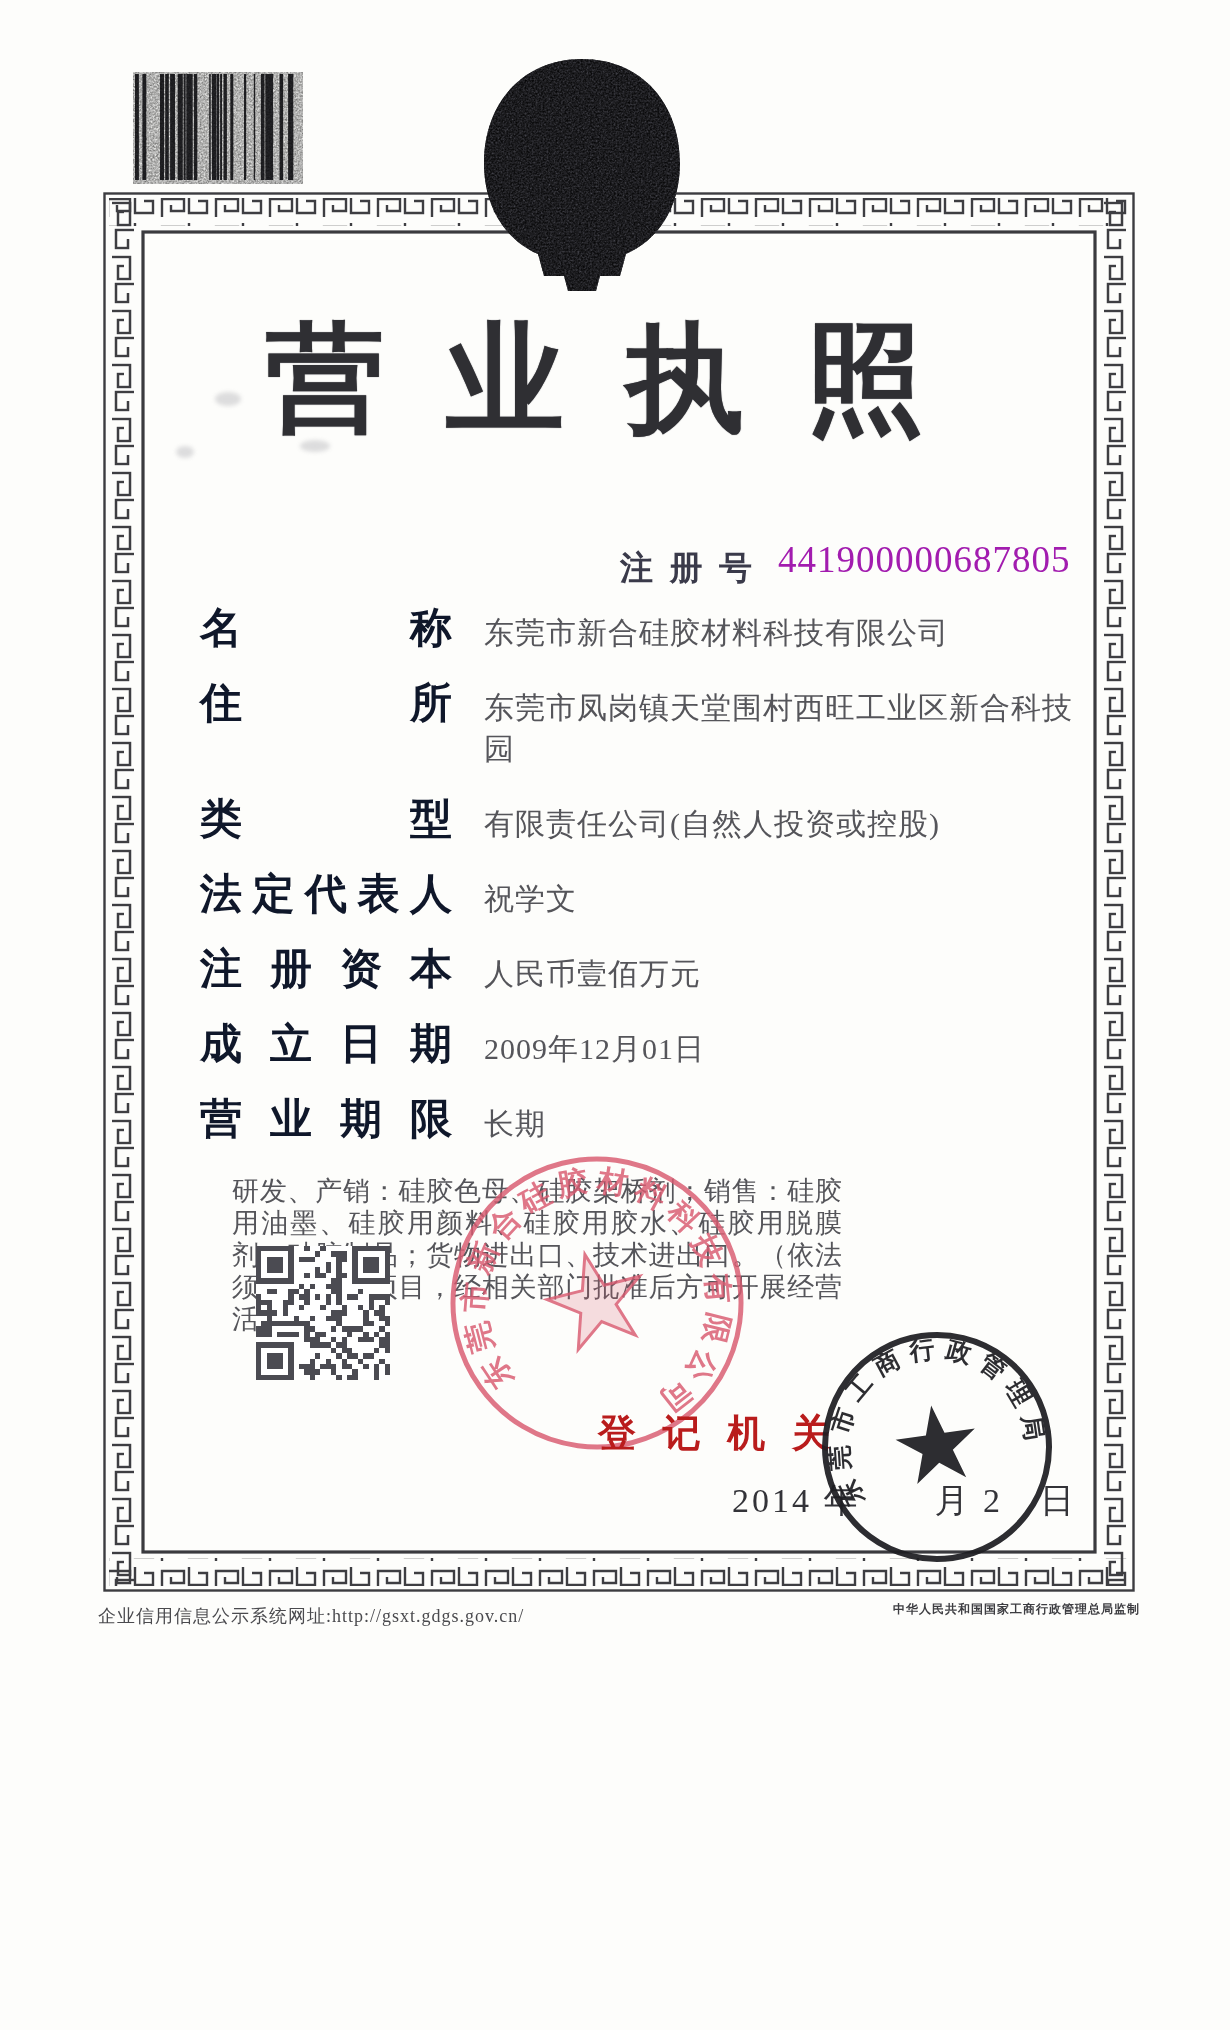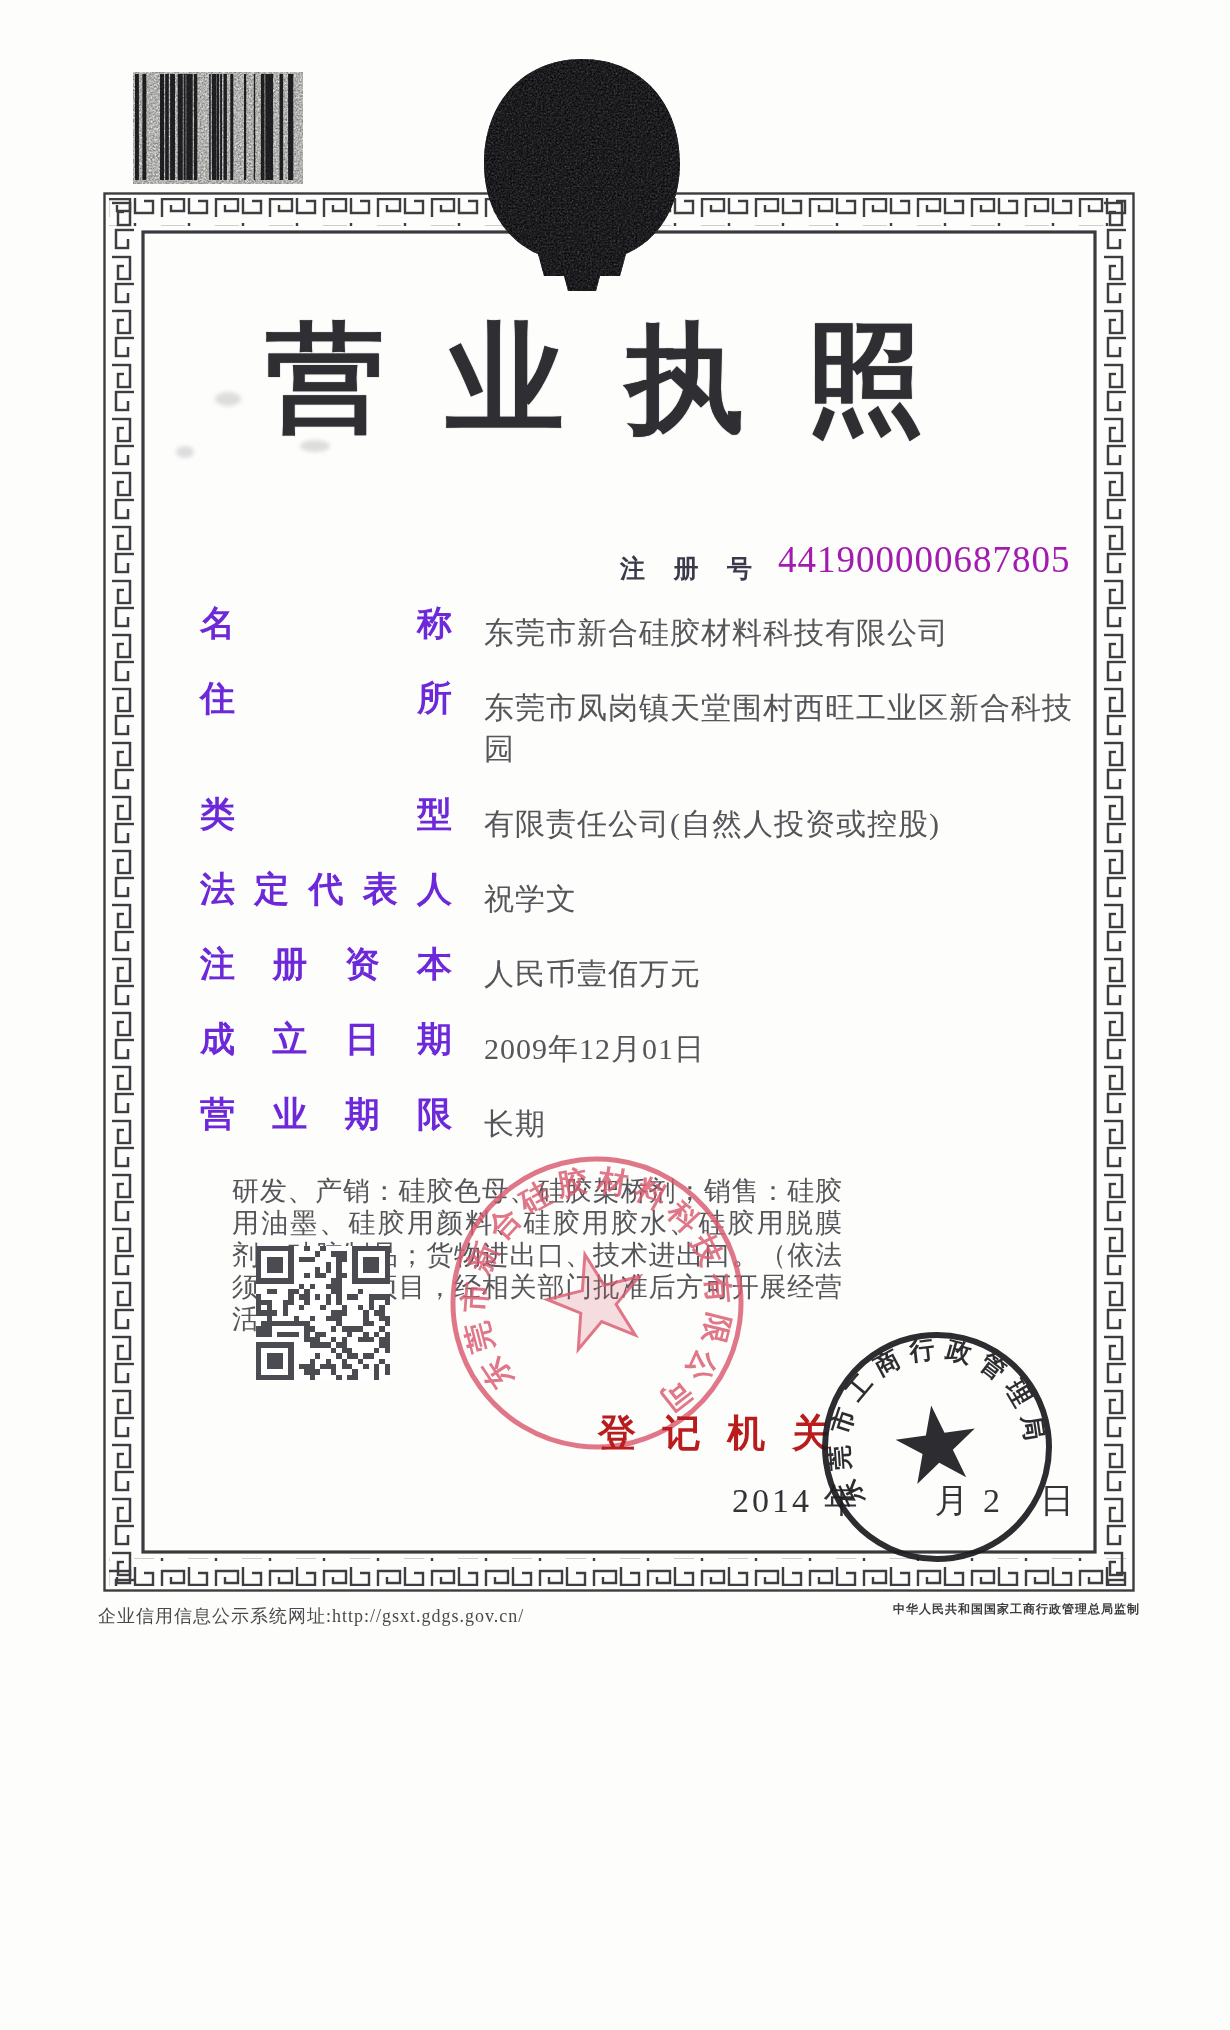--- a/index.html
+++ b/index.html
@@ -26,28 +26,28 @@
   #serial-line .no-num{font-family:"Liberation Mono","DejaVu Sans Mono",monospace; font-size:26px;}
 
   #title{
     left:175px; top:300px; width:840px; text-align:center;
     font-size:118px; font-weight:900; color:#2f2f33;
     letter-spacing:62px; text-indent:62px; white-space:nowrap;
     text-shadow:0 0 1px #55555a;
   }
 
   #reg-line{left:620px; top:538px; white-space:nowrap; color:#3f3f52;}
-  #reg-line .jlabel{width:132px; font-size:25px; font-weight:bold; vertical-align:middle; color:#3a3a4a;}
+  #reg-line .jlabel{width:132px; font-size:33px; font-weight:bold; vertical-align:middle; color:#3a3a4a;}
   #reg-line .reg-num{font-size:37px; margin-left:26px; letter-spacing:1px; color:#a21caf;}
 
   
   #fields{left:200px; top:606px; width:900px;}
   .frow{display:flex; align-items:flex-start; margin-bottom:27px;}
   .frow .jlabel{
-    width:252px; flex:0 0 252px; font-size:35px; font-weight:bold; color:#6d28d9;
+    width:252px; flex:0 0 252px; font-size:42px; font-weight:bold; color:#0f172a;
     line-height:1.05;
   }
   .jlabel{display:inline-block; text-align:justify; text-align-last:justify;}
   .frow .fvalue{
     margin-left:32px; font-size:30px; color:#55555a; padding-top:7px;
     font-family:"Liberation Serif","DejaVu Serif",serif; letter-spacing:1px;
   }
   .frow.scope .fvalue{
     font-size:27px; line-height:32px; padding-top:3px; width:610px; letter-spacing:0;
     text-align:justify;

